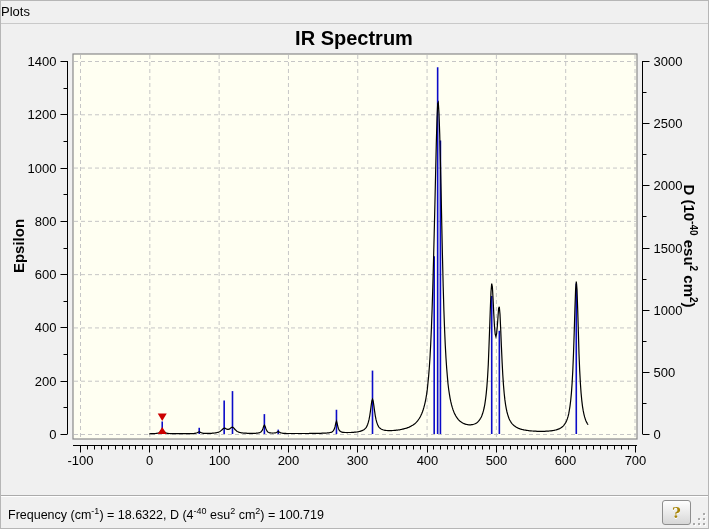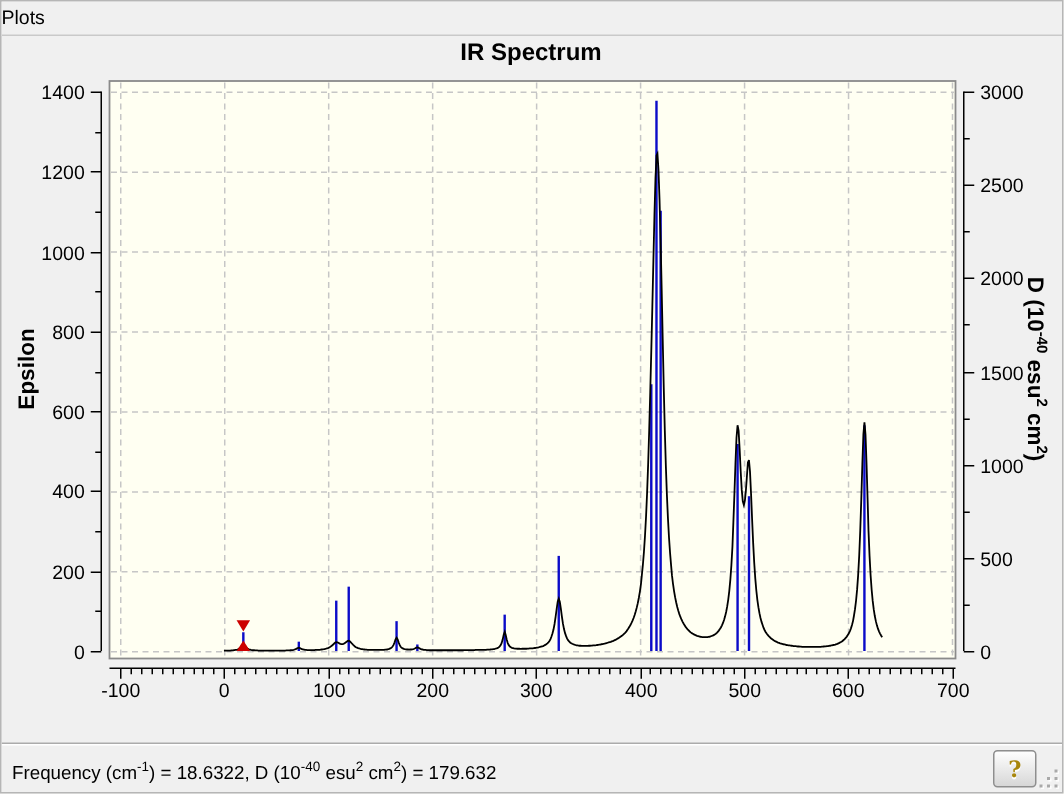--- a/index.html
+++ b/index.html
@@ -11,21 +11,21 @@
   .menubar{
     position:absolute;top:0;left:0;right:0;height:22px;z-index:5;
     background:#f0f0f0;border-bottom:1px solid #c9c9c9;
   }
   .menu-item{
     display:inline-block;padding:3px 8px 4px 0;font-size:13px;cursor:default;
   }
   #plot-svg{position:absolute;top:0;left:0;z-index:1;}
   .plot-title{
     position:absolute;top:26px;left:0;width:706px;text-align:center;z-index:2;
-    font-size:16px;font-weight:bold;
+    font-size:20px;font-weight:bold;
   }
   .axis-title{position:absolute;font-size:15px;font-weight:bold;white-space:nowrap;z-index:2;}
   .axis-title sup{font-size:10px;}
   .axis-title.left{left:17px;top:245px;transform:translate(-50%,-50%) rotate(-90deg);}
   .axis-title.right{left:689px;top:245px;transform:translate(-50%,-50%) rotate(90deg);}
   .axis-title.bottom{left:0;top:467px;width:709px;text-align:center;transform:none;}
   .statusbar{
     position:absolute;left:0;right:0;bottom:0;height:32px;z-index:5;
     background:#f0f0f0;border-top:1px solid #ababab;box-shadow:inset 0 1px 0 #ffffff;
   }
@@ -231,21 +231,21 @@
   </div>
 
   <div class="plot-title">IR Spectrum</div>
 
   <div class="axis-title left">Epsilon</div>
 
   <div class="axis-title right"><span>D (10</span><sup>-40</sup><span> esu</span><sup>2</sup><span> cm</span><sup>2</sup><span>)</span></div>
 
 
   <div class="statusbar">
-    <div class="status-text"><span>Frequency (cm</span><sup>-1</sup><span>) = 18.6322, D (10</span><sup>-40</sup><span> esu</span><sup>2</sup><span> cm</span><sup>2</sup><span>) = 179.632</span></div>
+    <div class="status-text"><span>Frequency (cm</span><sup>-1</sup><span>) = 18.6322, D (4</span><sup>-40</sup><span> esu</span><sup>2</sup><span> cm</span><sup>2</sup><span>) = 100.719</span></div>
     <button class="help-btn"><span>?</span></button>
     <div class="size-grip">
         <i></i>
         <i></i>
         <i></i>
         <i></i>
         <i></i>
         <i></i>
       </div>
   </div>

